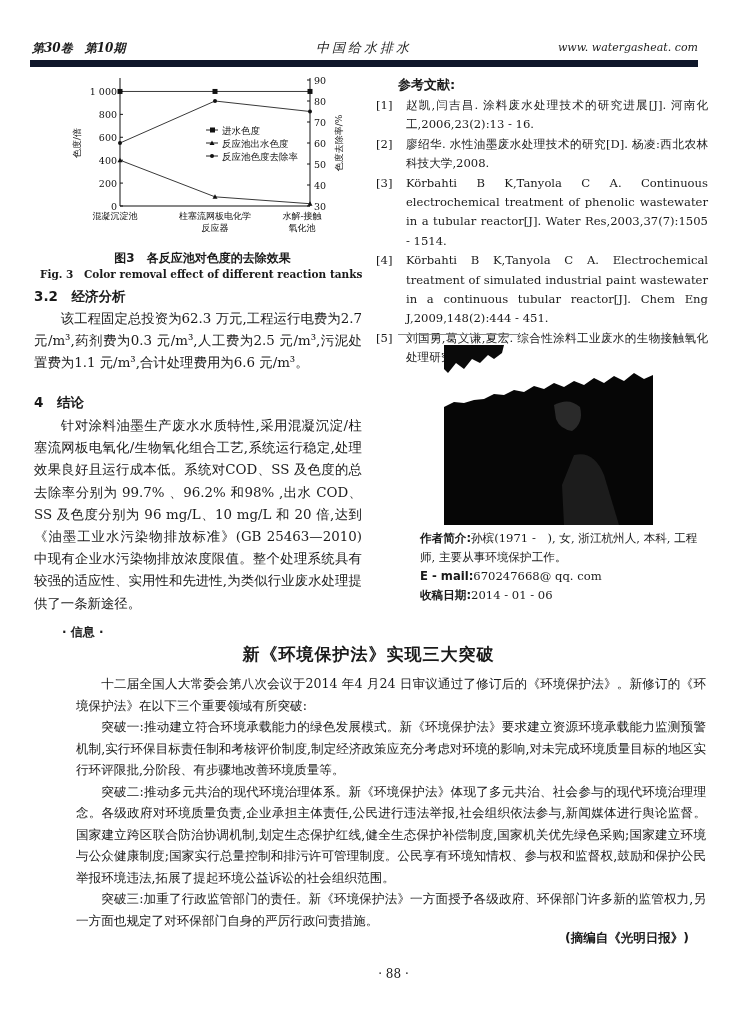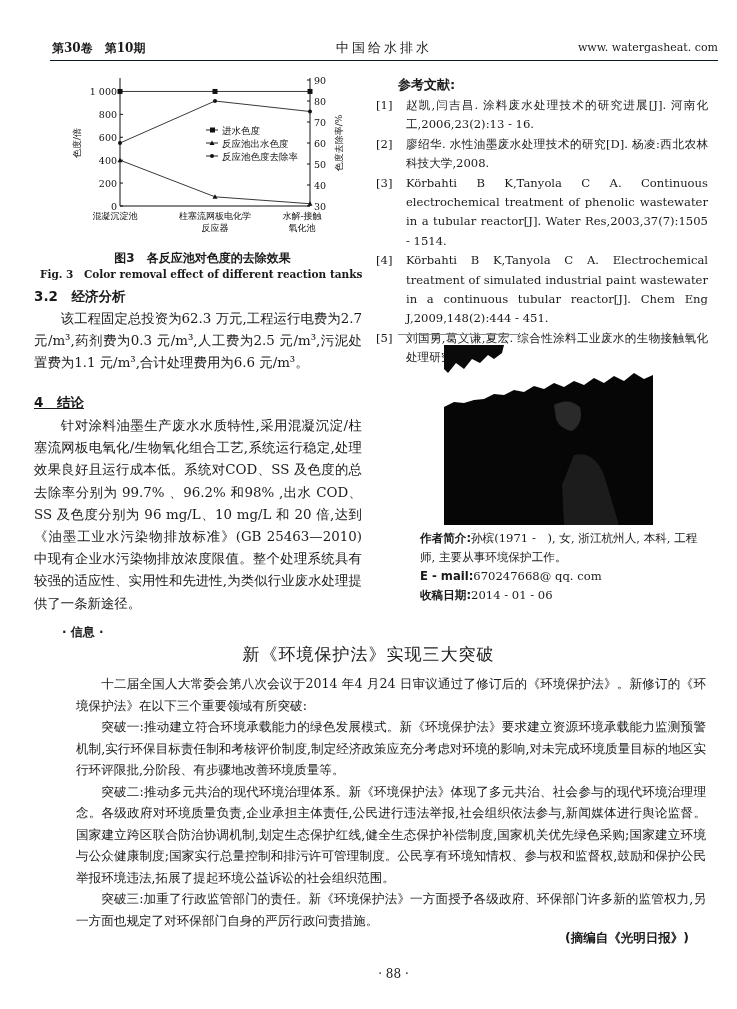--- a/index.html
+++ b/index.html
@@ -1,19 +1,19 @@
 <!DOCTYPE html>
 <html><head>
 <meta charset="utf-8">
 <style>
   html, body { margin: 0; padding: 0; background: #ffffff; }
   body { width: 737px; height: 1009px; position: relative; overflow: hidden; color: #1a1a1a;
          font-family: "DejaVu Serif", "Liberation Serif", serif; }
   .abs { position: absolute; }
-  .header { left: 50px; top: 38px; width: 668px; height: 22px; border-bottom: 1px solid #0f172a; }
+  .header { left: 30px; top: 38px; width: 668px; height: 22px; border-bottom: 7px solid #0f172a; font-style: italic; }
   .hdr-left { position: absolute; left: 2px; top: 2px; font-size: 12px; font-weight: bold; }
   .hdr-center { position: absolute; left: 0; width: 100%; text-align: center; top: 1px; font-size: 13px; letter-spacing: 3px; }
   .hdr-right { position: absolute; right: 0; top: 3px; font-size: 11px; }
 
   .chart { left: 60px; top: 72px; width: 300px; height: 170px; }
   .chart text { font-family: "DejaVu Serif", serif; fill: #111; }
   .fig-cap-cn { left: 40px; top: 250px; width: 325px; text-align: center; font-size: 12px; font-weight: bold; font-family: "DejaVu Sans", sans-serif; }
   .fig-cap-en { left: 40px; top: 268px; width: 325px; text-align: left; font-size: 10.5px; font-weight: bold; }
 
   .sec { font-family: "DejaVu Sans", sans-serif; font-weight: bold; font-size: 13.5px; }
@@ -24,21 +24,21 @@
   .refs { left: 372px; top: 96px; width: 336px; font-size: 11.6px; line-height: 19.4px; }
   .ref { display: flex; }
   .ref-num { width: 30px; flex: none; padding-left: 4px; }
   .ref-text { flex: 1; text-align: justify; }
 
   .photo { left: 444px; top: 345px; width: 209px; height: 180px; background: #050505; overflow: hidden; }
   .author { left: 420px; top: 529px; width: 292px; font-size: 11.6px; line-height: 19px; }
   .author .lbl { font-weight: bold; font-family: "DejaVu Sans", sans-serif; }
 
   .info-tag { left: 62px; top: 624px; font-size: 12px; font-weight: bold; font-family: "DejaVu Sans", sans-serif; }
-  .news-title { left: 0; width: 737px; top: 643px; text-align: center; font-size: 17px; font-weight: normal; letter-spacing: 1px; }
+  .news-title { left: 0; width: 737px; top: 643px; text-align: center; font-size: 17px; font-weight: bold; letter-spacing: 1px; }
   .news { left: 76px; top: 673px; width: 630px; font-size: 12.6px; line-height: 21.5px; text-align: justify; }
   .news p { margin: 0; text-indent: 2em; }
   .source { right: 48px; top: 930px; font-size: 12.5px; font-weight: bold; font-family: "DejaVu Sans", sans-serif; }
   .page-num { left: 0; width: 737px; top: 967px; text-align: center; font-size: 12px; margin-left: 25px; }
 </style>
 </head>
 <body>
 
 <div class="abs header">
   <span class="hdr-left">第30卷　第10期</span>
@@ -112,21 +112,21 @@
     </g>
 </svg>
 <div class="abs fig-cap-cn">图3　各反应池对色度的去除效果</div>
 <div class="abs fig-cap-en">Fig. 3　Color removal effect of different reaction tanks</div>
 
 <div class="abs sec" style="left:34px; top:288px;">3.2　经济分析</div>
 <div class="abs body-col" style="top:308px;">
   <p>该工程固定总投资为62.3 万元,工程运行电费为2.7 元/m³,药剂费为0.3 元/m³,人工费为2.5 元/m³,污泥处置费为1.1 元/m³,合计处理费用为6.6 元/m³。</p>
 </div>
 
-<div class="abs sec" style="left:34px; top:394px;text-decoration:underline;">4　结论</div>
+<div class="abs sec" style="left:34px; top:394px;">4　结论</div>
 <div class="abs body-col" style="top:415px;">
   <p>针对涂料油墨生产废水水质特性,采用混凝沉淀/柱塞流网板电氧化/生物氧化组合工艺,系统运行稳定,处理效果良好且运行成本低。系统对COD、SS 及色度的总去除率分别为 99.7% 、96.2% 和98% ,出水 COD、SS 及色度分别为 96 mg/L、10 mg/L 和 20 倍,达到《油墨工业水污染物排放标准》(GB 25463—2010) 中现有企业水污染物排放浓度限值。整个处理系统具有较强的适应性、实用性和先进性,为类似行业废水处理提供了一条新途径。</p>
 </div>
 
 <div class="abs refs-title">参考文献:</div>
 <div class="abs refs">
   <div class="ref">
     <span class="ref-num">[1]</span>
     <span class="ref-text">赵凯,闫吉昌. 涂料废水处理技术的研究进展[J]. 河南化工,2006,23(2):13 - 16.</span>
   </div>

